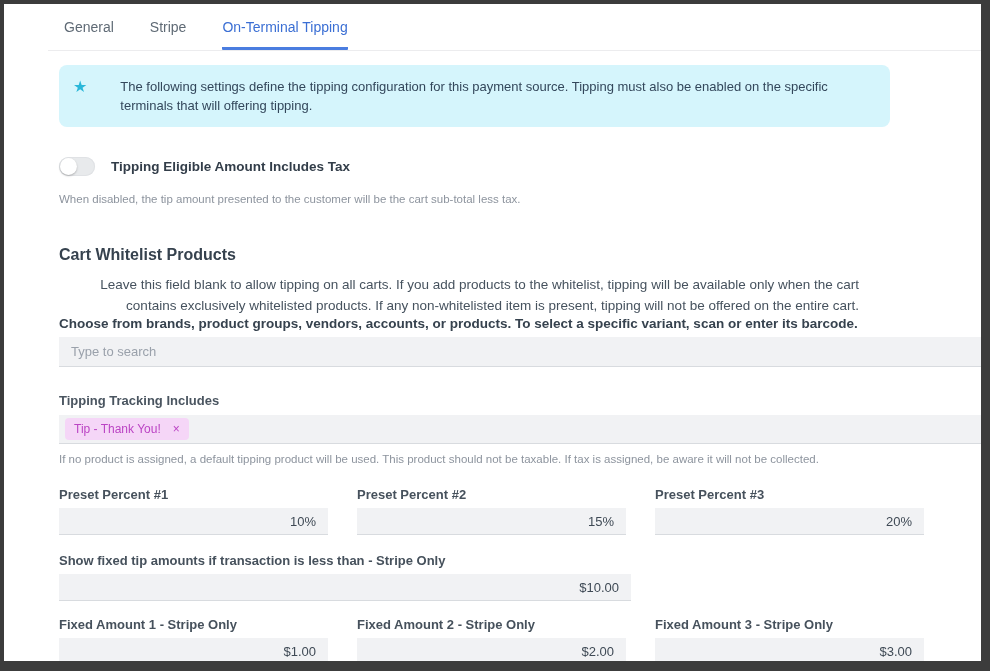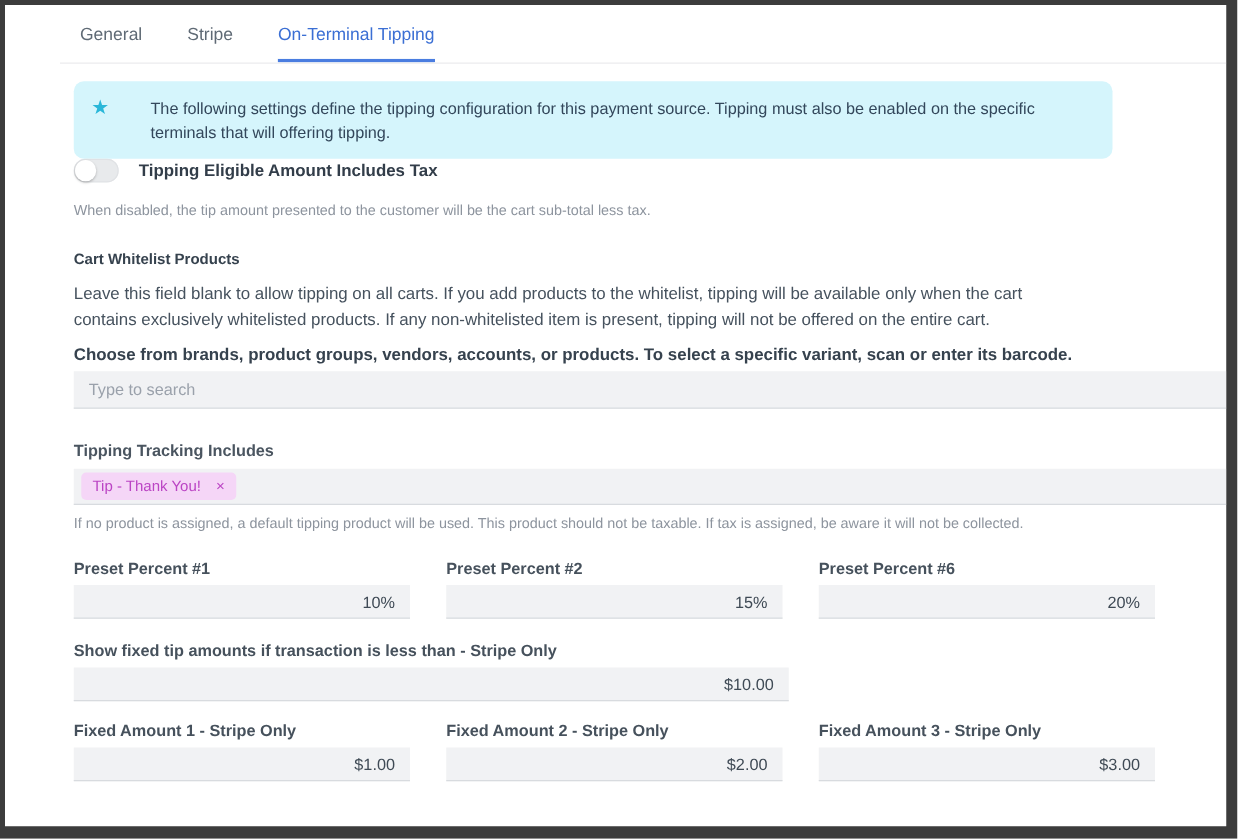--- a/index.html
+++ b/index.html
@@ -18,35 +18,35 @@
   
   .content { padding: 0 0 0 55px; }
   
   .banner {
     margin-top:14px; width:831px; background:#d5f5fc; border-radius:8px;
     display:flex; gap:12px; padding:12px 18px 12px 14px; align-items:flex-start;
   }
   .banner .star { color:#29b7d9; font-size:16px; line-height:19px; }
   .banner .btext { color:#33475b; font-size:13px; line-height:19px; max-width:760px;margin-left:21px; }
   
-  .toggle-row { display:flex; align-items:center; gap:16px; }
+  .toggle-row { margin-top:30px; display:flex; align-items:center; gap:16px; }
   .switch {
     width:36px; height:19px; border-radius:10px; background:#e8eaec; position:relative;
     box-shadow: inset 0 0 0 1px #e0e2e5; cursor:pointer;
   }
   .switch .knob {
     position:absolute; left:1px; top:1px; width:17px; height:17px; border-radius:50%;
     background:#fff; box-shadow:0 1px 2px rgba(0,0,0,.25);
   }
   .toggle-label { font-size:13.5px; font-weight:bold; color:#323d49; }
   .helper { margin-top:17px; font-size:11.5px; color:#8d949e; }
   
-  .section-heading { margin-top:25px; font-size:12px; font-weight:bold; color:#36424e; }
-  .para { margin-top:10px; font-size:13.5px; color:#46525e; line-height:21px; max-width:800px; }
-  .bold-line { margin-top:10px; font-size:13.5px; font-weight:bold; color:#36424e; max-width:880px; }
+  .section-heading { margin-top:41px; font-size:16px; font-weight:bold; color:#36424e; }
+  .para { margin-top:10px; font-size:13.5px; color:#46525e; line-height:21px; max-width:800px;text-align:right; }
+  .bold-line { font-size:13.5px; font-weight:bold; color:#36424e; max-width:880px; }
   
   .text-input {
     display:block; background:#f1f2f4; border:none; border-bottom:1px solid #d8dbdf;
     height:30px; padding:0 12px; font-size:13px; color:#3f4a55; outline:none;
     font-family: "Liberation Sans", "DejaVu Sans", sans-serif;
   }
   .text-input::placeholder { color:#9aa1ab; }
   .search-input { width:922px; margin-top:6px; }
   .num-input { text-align:right; height:27px; width:100%; }
   
@@ -109,21 +109,21 @@
     <div class="grid3">
       <div>
         <div class="field-label">Preset Percent #1</div>
         <input class="text-input num-input" type="text" value="10%" style="">
       </div>
       <div>
         <div class="field-label">Preset Percent #2</div>
         <input class="text-input num-input" type="text" value="15%" style="">
       </div>
       <div>
-        <div class="field-label">Preset Percent #6</div>
+        <div class="field-label">Preset Percent #3</div>
         <input class="text-input num-input" type="text" value="20%" style="">
       </div>
     </div>
 
     <div class="threshold">
       <div class="field-label">Show fixed tip amounts if transaction is less than - Stripe Only</div>
       <input class="text-input num-input" type="text" value="$10.00" style="">
     </div>
 
     <div class="grid3" style="margin-top:16px;">

